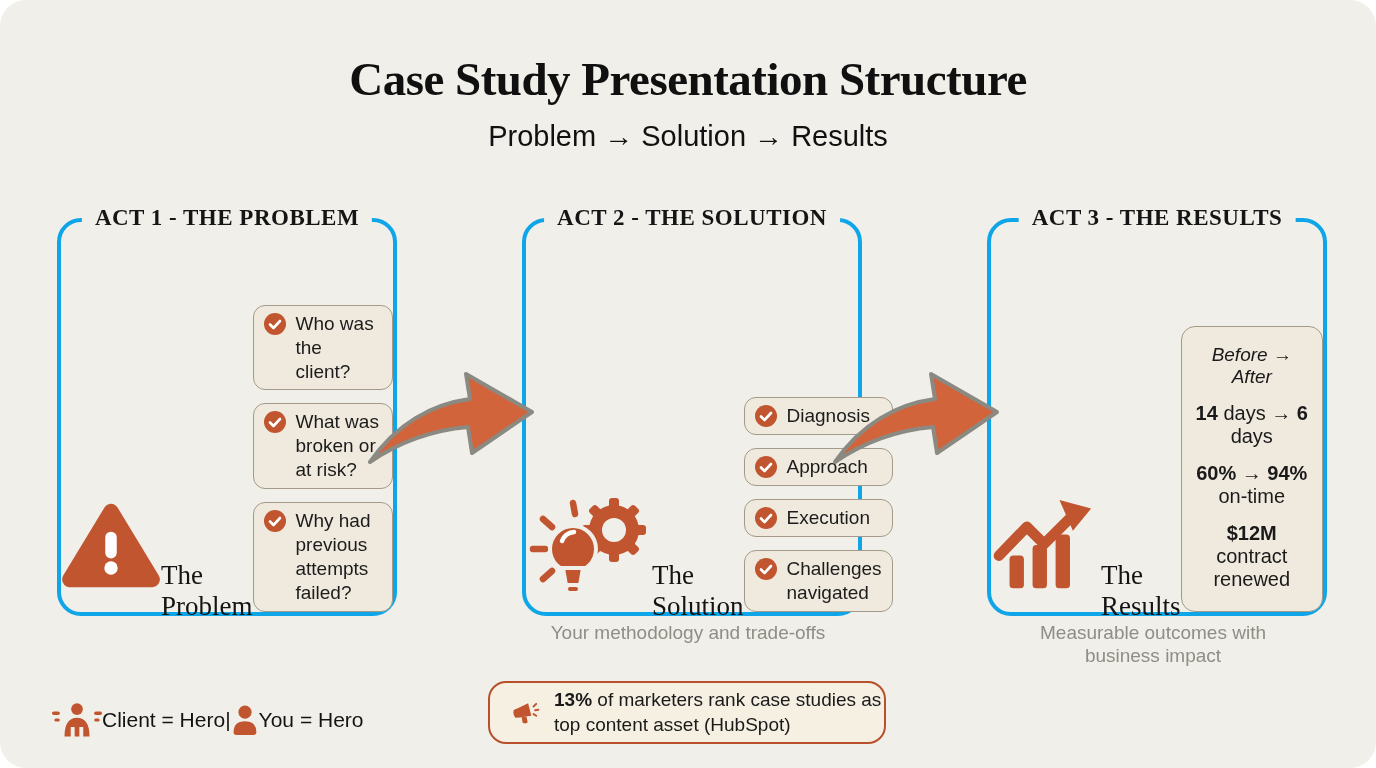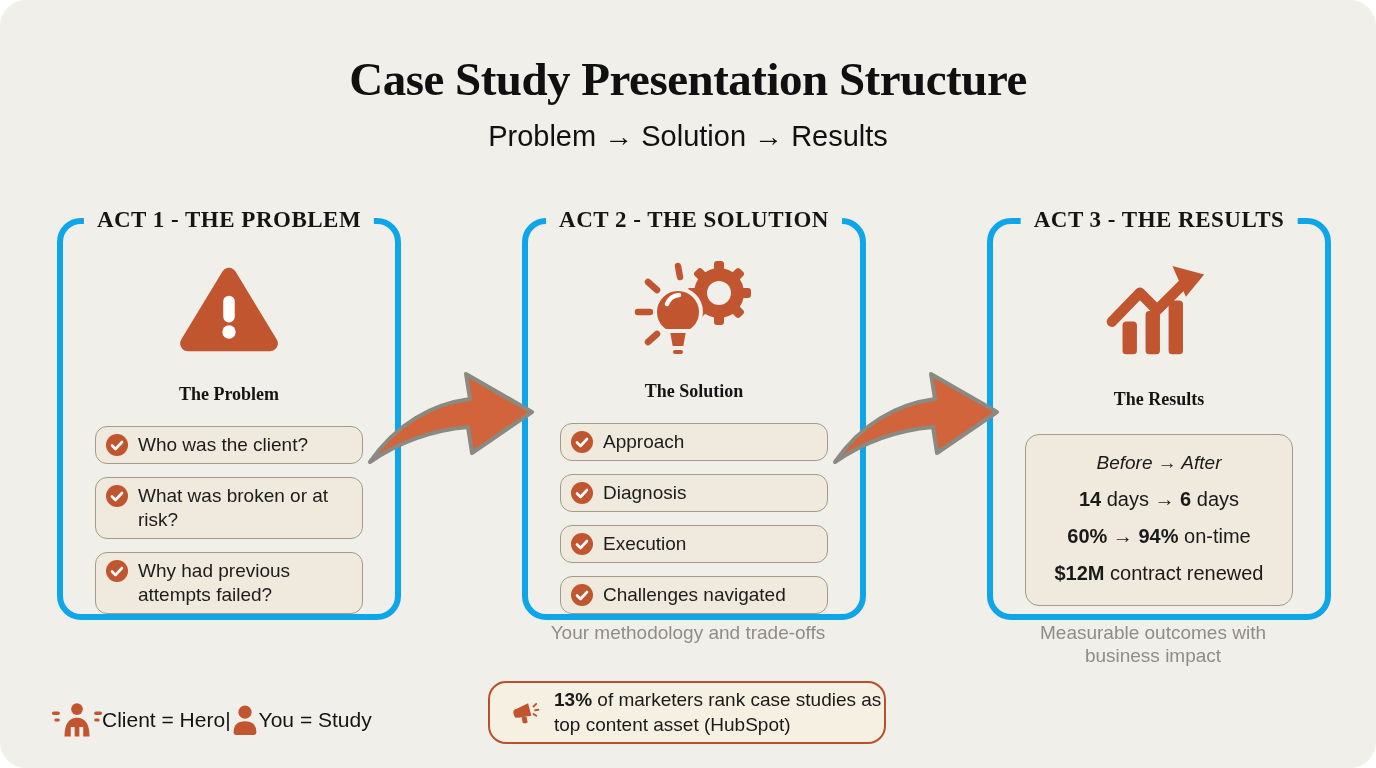--- a/index.html
+++ b/index.html
@@ -12,32 +12,32 @@
     position:absolute;top:52px;left:0;width:100%;text-align:center;
     font-family:"Liberation Serif",serif;font-weight:600;font-size:47px;
     letter-spacing:-0.5px;color:#101010;
   }
   .subtitle{
     position:absolute;top:120px;left:0;width:100%;text-align:center;
     font-size:29px;font-weight:500;color:#111;
   }
   .panel{
     position:absolute;top:218px;width:332px;height:390px;
-    border:6px solid #0ea5e9;border-radius:24px;
-    display:flex;flex-direction:column;align-items:center;
+    border:4px solid #0ea5e9;border-radius:24px;
+    display:flex;flex-direction:row;align-items:flex-end;
   }
   .panel-label{
     position:absolute;top:-17px;left:50%;transform:translateX(-50%);
     background:#f0efe9;padding:0 13px;white-space:nowrap;
     font-family:"Liberation Serif",serif;font-weight:600;font-size:23px;
     letter-spacing:0.5px;color:#151515;
   }
   .icon-box{height:132px;display:flex;align-items:center;justify-content:center;margin-top:22px;}
   .panel-heading{
-    font-family:"Liberation Serif",serif;font-weight:700;font-size:18px;color:#141414;
+    font-family:"Liberation Serif",serif;font-weight:400;font-size:27px;color:#141414;
     height:42px;display:flex;align-items:center;
   }
   .items{width:268px;margin-top:12px;display:flex;flex-direction:column;gap:13px;}
   .item{
     background:#f0eade;border:1.5px solid #a39a89;border-radius:12px;
     display:flex;align-items:flex-start;gap:10px;
     padding:6px 10px;font-size:19px;line-height:1.26;color:#1c1c1c;
   }
   .item .chk{flex:0 0 auto;margin-top:1px;}
   .results-box{
@@ -138,28 +138,28 @@
         <path d="M36 45 Q39 37 48 36" stroke="#ffffff" stroke-width="4.5" fill="none" stroke-linecap="round"></path>
       </svg>
     </div>
     <div class="panel-heading">The Solution</div>
     <div class="items">
       <div class="item">
         <svg class="chk" width="22" height="22" viewBox="0 0 22 22">
             <circle cx="11" cy="11" r="11" fill="#c0552f"></circle>
             <path d="M6 11.5 L9.5 15 L16 8" stroke="#fff" stroke-width="2.6" fill="none" stroke-linecap="round" stroke-linejoin="round"></path>
           </svg>
+        <span>Diagnosis</span>
+      </div>
+      <div class="item">
+        <svg class="chk" width="22" height="22" viewBox="0 0 22 22">
+            <circle cx="11" cy="11" r="11" fill="#c0552f"></circle>
+            <path d="M6 11.5 L9.5 15 L16 8" stroke="#fff" stroke-width="2.6" fill="none" stroke-linecap="round" stroke-linejoin="round"></path>
+          </svg>
         <span>Approach</span>
-      </div>
-      <div class="item">
-        <svg class="chk" width="22" height="22" viewBox="0 0 22 22">
-            <circle cx="11" cy="11" r="11" fill="#c0552f"></circle>
-            <path d="M6 11.5 L9.5 15 L16 8" stroke="#fff" stroke-width="2.6" fill="none" stroke-linecap="round" stroke-linejoin="round"></path>
-          </svg>
-        <span>Diagnosis</span>
       </div>
       <div class="item">
         <svg class="chk" width="22" height="22" viewBox="0 0 22 22">
             <circle cx="11" cy="11" r="11" fill="#c0552f"></circle>
             <path d="M6 11.5 L9.5 15 L16 8" stroke="#fff" stroke-width="2.6" fill="none" stroke-linecap="round" stroke-linejoin="round"></path>
           </svg>
         <span>Execution</span>
       </div>
       <div class="item">
         <svg class="chk" width="22" height="22" viewBox="0 0 22 22">
@@ -212,21 +212,21 @@
       <rect x="3" y="21" width="7" height="4" rx="2" fill="#c0552f"></rect>
       <rect x="54" y="12" width="10" height="4.5" rx="2.2" fill="#c0552f"></rect>
       <rect x="54" y="21" width="7" height="4" rx="2" fill="#c0552f"></rect>
     </svg>
     <span>Client = Hero</span>
     <span>|</span>
     <svg width="28" height="32" viewBox="0 0 32 34">
       <circle cx="16" cy="8" r="7.5" fill="#c0552f"></circle>
       <path d="M3 31 Q3 18.5 16 18.5 Q29 18.5 29 31 Q29 34 26 34 L6 34 Q3 34 3 31 Z" fill="#c0552f"></path>
     </svg>
-    <span>You = Study</span>
+    <span>You = Hero</span>
   </div>
 
   <div class="stat-box">
     <svg width="42" height="38" viewBox="0 0 50 42">
       <path d="M3 15 L28 3 L34 26 L10 30 Z" fill="#c0552f"></path>
       <ellipse cx="6" cy="22" rx="5" ry="8" fill="#c0552f" transform="rotate(-14 6 22)"></ellipse>
       <path d="M16 29 L25 28 L27 37 Q27 40 24 40 L20 40 Q18 40 17.5 37 Z" fill="#c0552f"></path>
       <g stroke="#c0552f" stroke-width="3.5" stroke-linecap="round">
         <line x1="38" y1="9" x2="43" y2="4"></line>
         <line x1="41" y1="16" x2="47" y2="15"></line>

